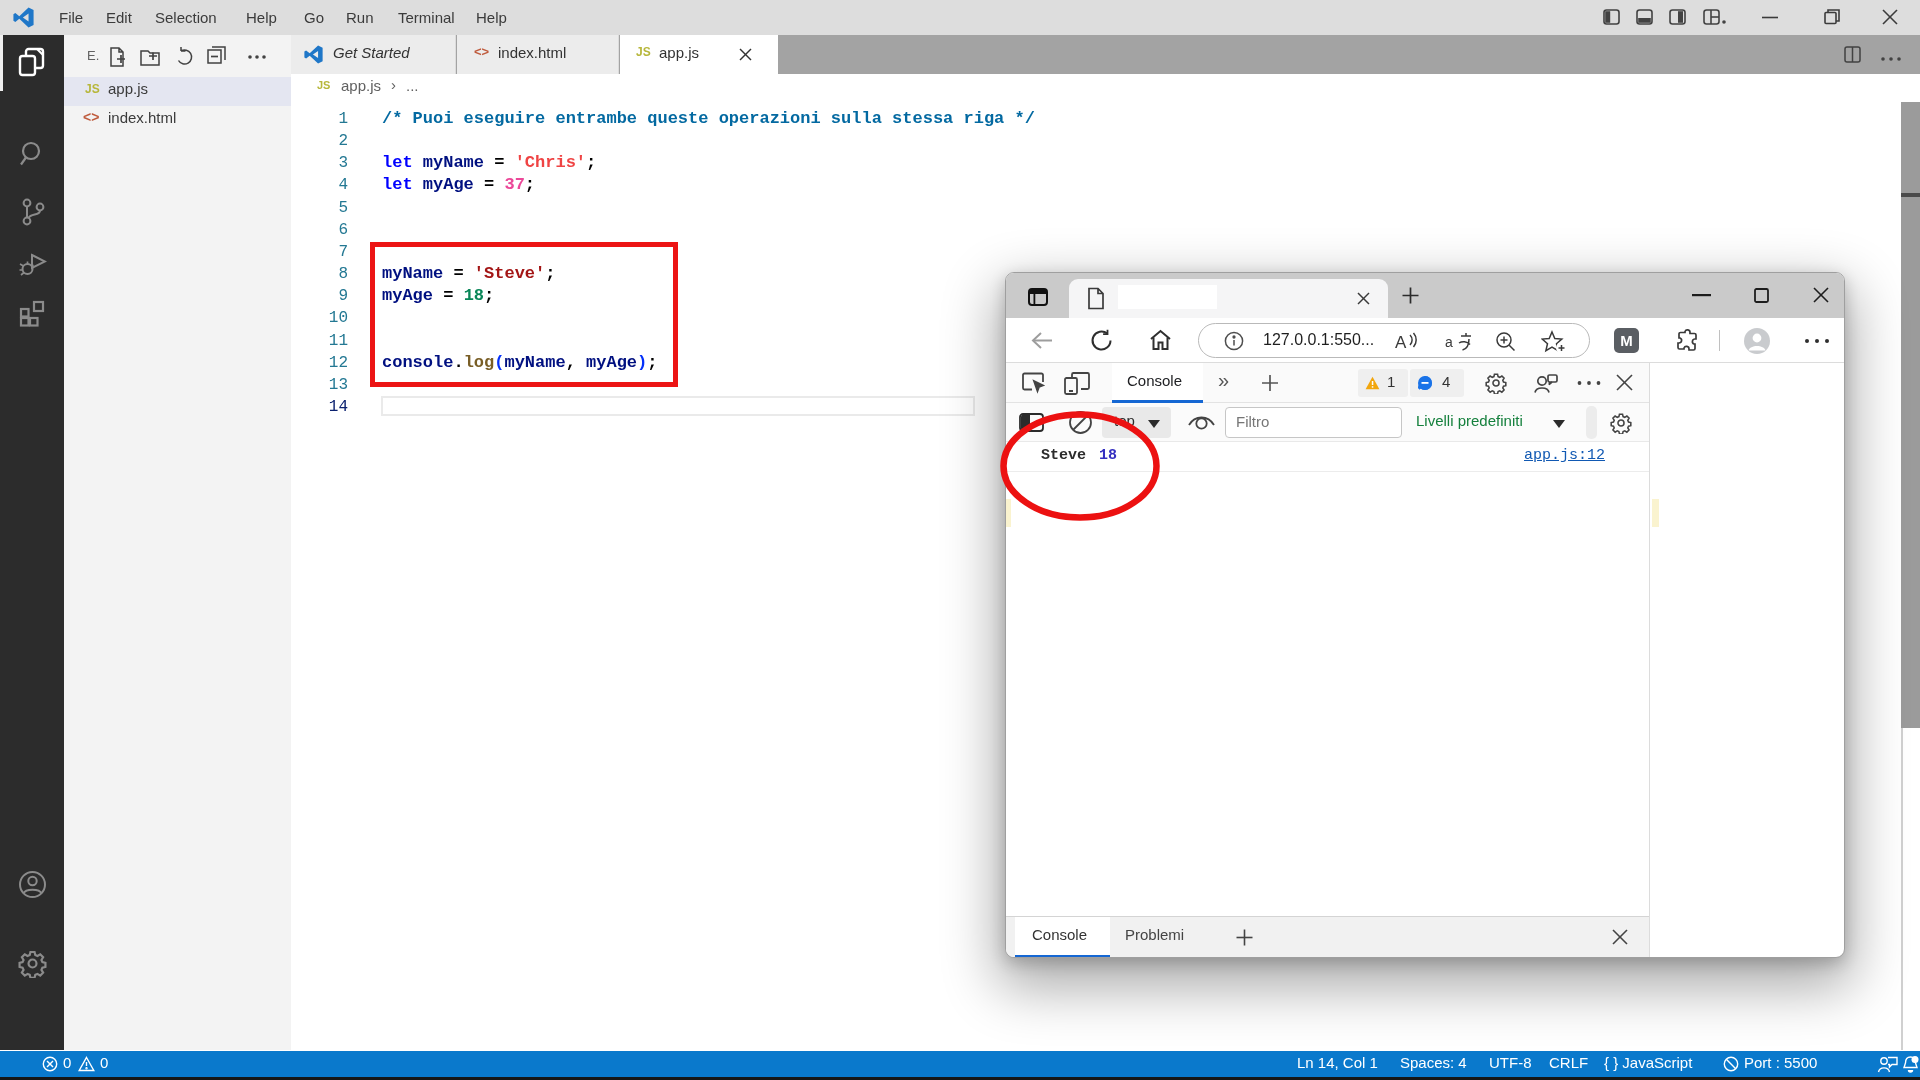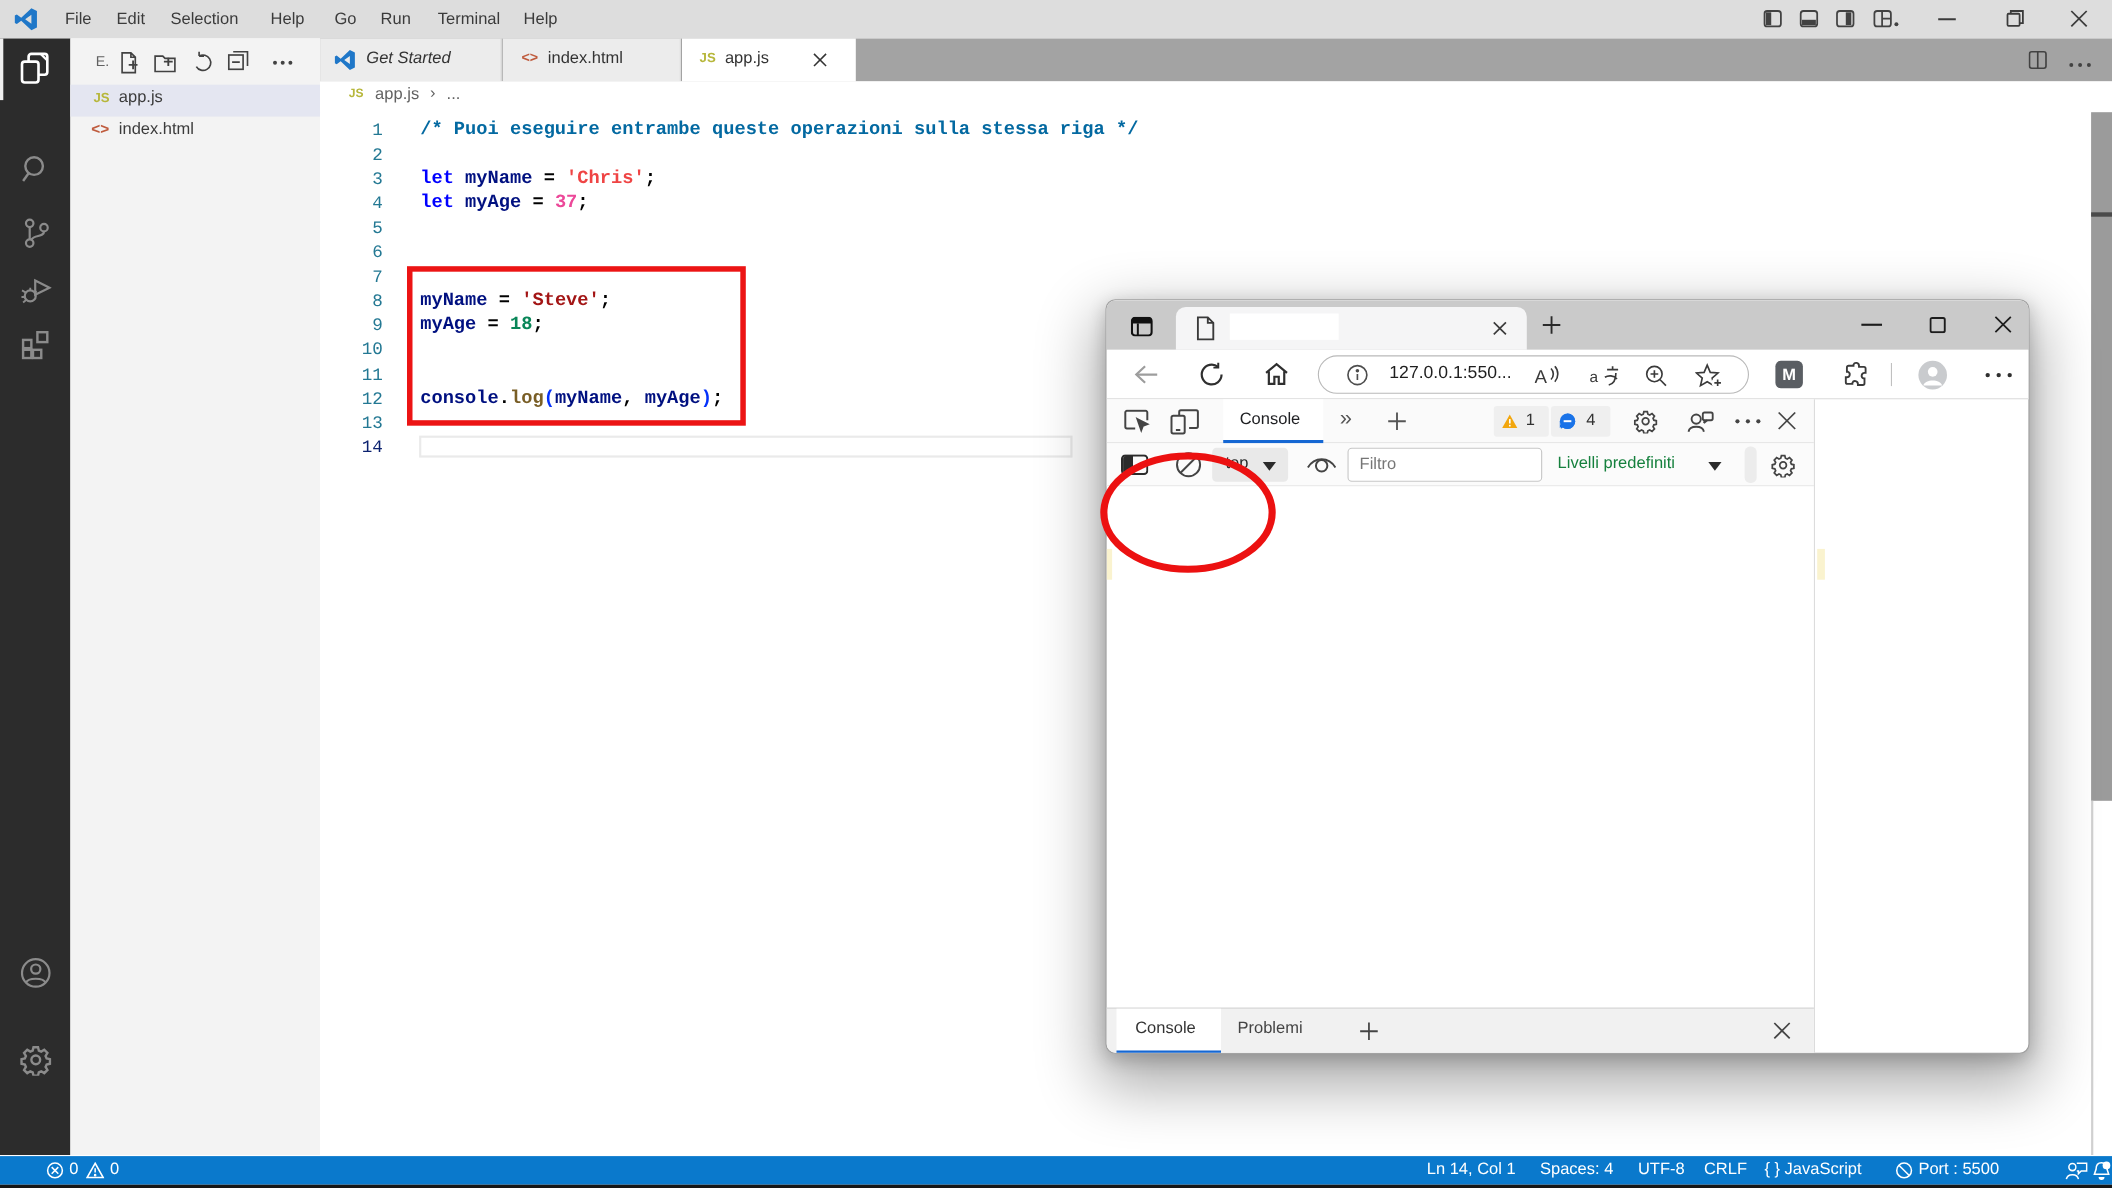--- a/index.html
+++ b/index.html
@@ -469,20 +469,25 @@
       <span class="abs" style="left:10px;top:5px;font-size:15px;color:#767676">Filtro</span>
     </div>
     <span class="abs" style="left:410px;top:9px;font-size:15px;color:#15803d">Livelli predefiniti</span>
     <div class="abs" style="left:547px;top:17px;width:0;height:0;border-left:6px solid transparent;border-right:6px solid transparent;border-top:8px solid #2b2b2b"></div>
     <div class="abs" style="left:580px;top:3px;width:11px;height:33px;background:#ececec;border-radius:5px"></div>
     <svg class="abs" style="left:604px;top:9px" width="22" height="22" viewBox="0 0 24 24">
       <path fill="none" stroke="#444" stroke-width="1.7" d="M10.3 2.5 h3.4 l.6 2.5 1.8.8 2.3-1.4 2.4 2.4-1.4 2.3.8 1.8 2.5.6 v3.4 l-2.5.6-.8 1.8 1.4 2.3-2.4 2.4-2.3-1.4-1.8.8-.6 2.5 h-3.4 l-.6-2.5-1.8-.8-2.3 1.4-2.4-2.4 1.4-2.3-.8-1.8-2.5-.6 v-3.4 l2.5-.6.8-1.8-1.4-2.3 2.4-2.4 2.3 1.4 1.8-.8 z M12 8.7 a3.3 3.3 0 1 0 0 6.6 a3.3 3.3 0 1 0 0 -6.6"></path>
     </svg>
   </div>
 
+  <div class="abs" style="left:0;top:169px;width:643px;height:30px;border-bottom:1px solid #ececec">
+    <span class="abs mono" style="left:35px;top:5px;font-size:15px;font-weight:700;color:#2c2c2c">Steve</span>
+    <span class="abs mono" style="left:93px;top:5px;font-size:15px;font-weight:700;color:#342fc0">18</span>
+    <span class="abs mono" style="left:518px;top:5px;font-size:15px;color:#1159b3;text-decoration:underline">app.js:12</span>
+  </div>
   <div class="abs" style="left:0;top:226px;width:5px;height:28px;background:#faf3cf"></div>
   <div class="abs" style="left:646px;top:226px;width:7px;height:28px;background:#faf3cf"></div>
 
   <div class="abs" style="left:643px;top:90px;width:1px;height:596px;background:#dcdcdc"></div>
 
   <div class="abs" style="left:0;top:643px;width:643px;height:43px;background:#f1f1f1;border-top:1px solid #d4d4d4">
     <div class="abs" style="left:9px;top:0;width:95px;height:38px;background:#fff"></div>
     <span class="abs" style="left:26px;top:9px;font-size:15px;color:#333">Console</span>
     <div class="abs" style="left:9px;top:38px;width:95px;height:4px;background:#1567d3"></div>
     <span class="abs" style="left:119px;top:9px;font-size:15px;color:#444">Problemi</span>

